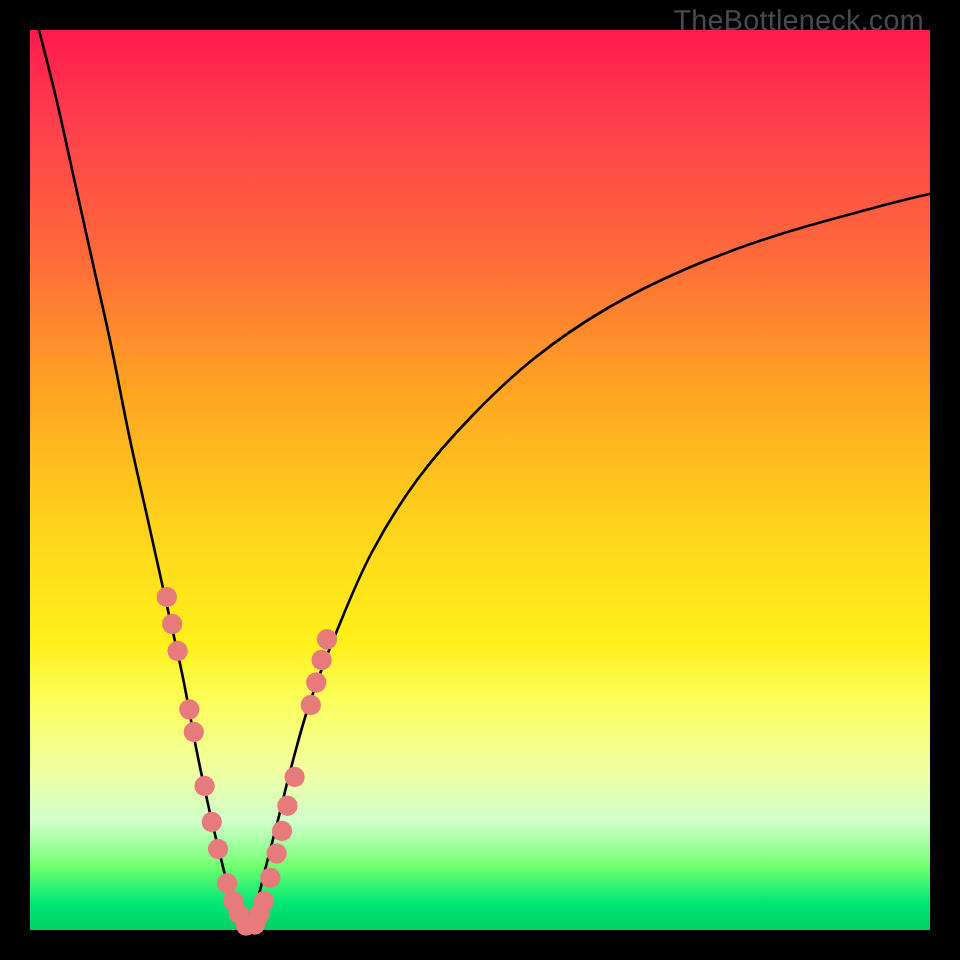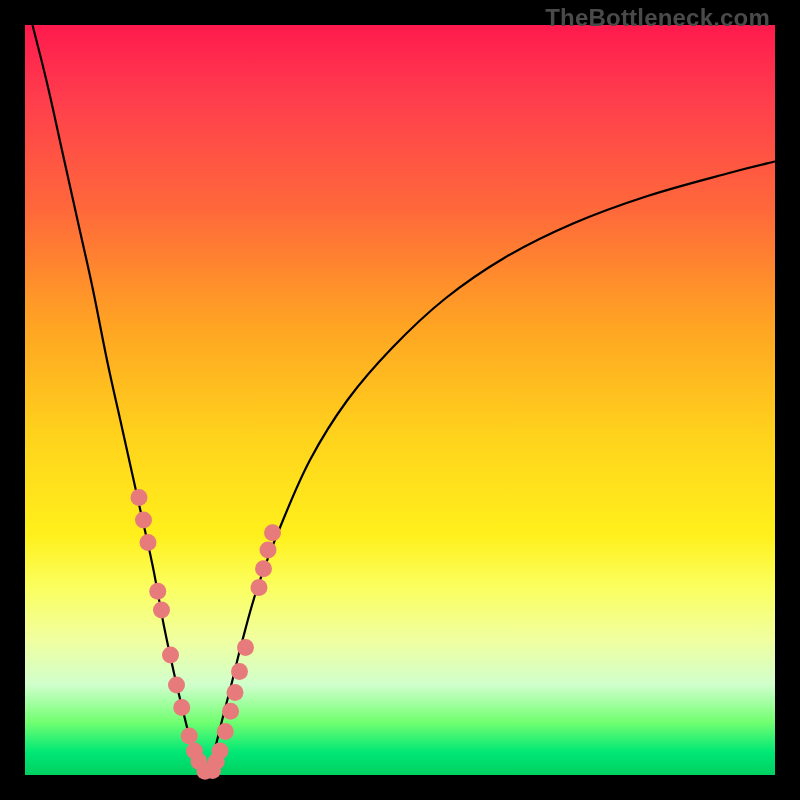--- a/index.html
+++ b/index.html
@@ -31,21 +31,21 @@
       #00e776 97%,
       #00d060 100%
     );
   }
   .watermark {
     position: absolute;
     top: 4px;
     right: 30px;
     color: #4a4a4a;
     font-size: 24px;
-    font-weight: 700;
+    font-weight: 400;
     letter-spacing: 0.2px;
     z-index: 10;
   }
   svg.plot {
     position: absolute;
     left: 25px;
     top: 25px;
     width: 750px;
     height: 750px;
     overflow: visible;

